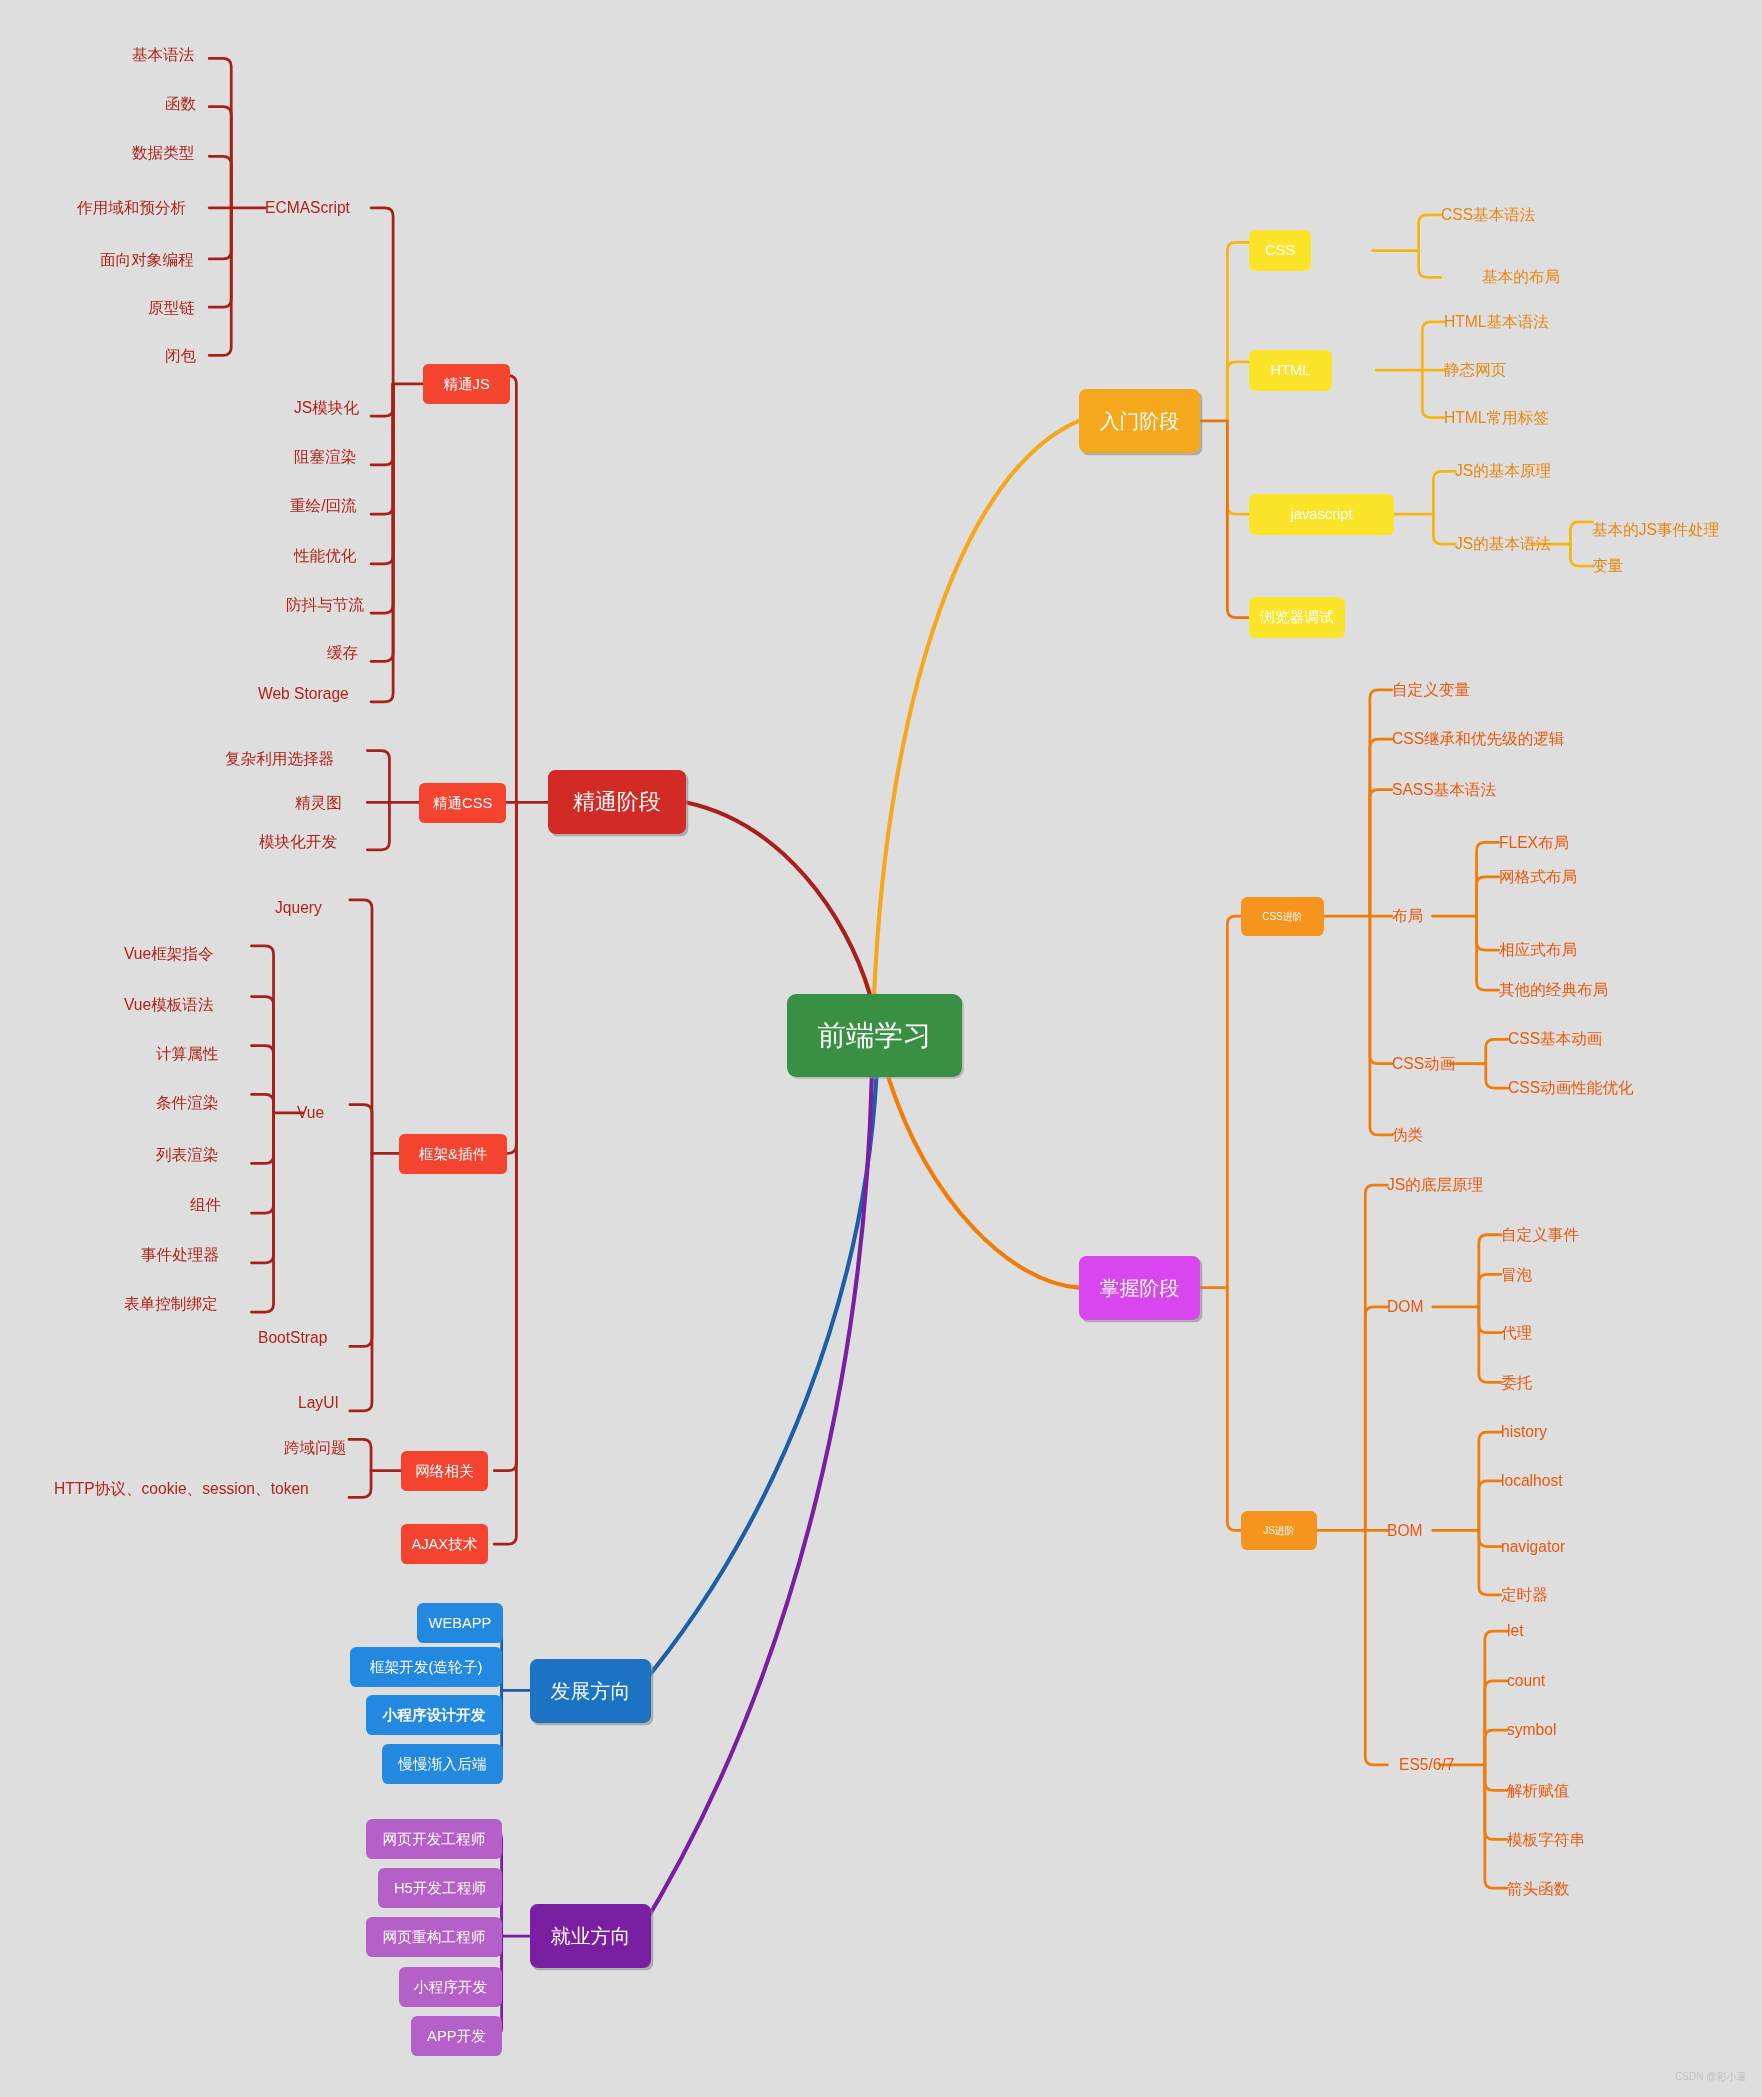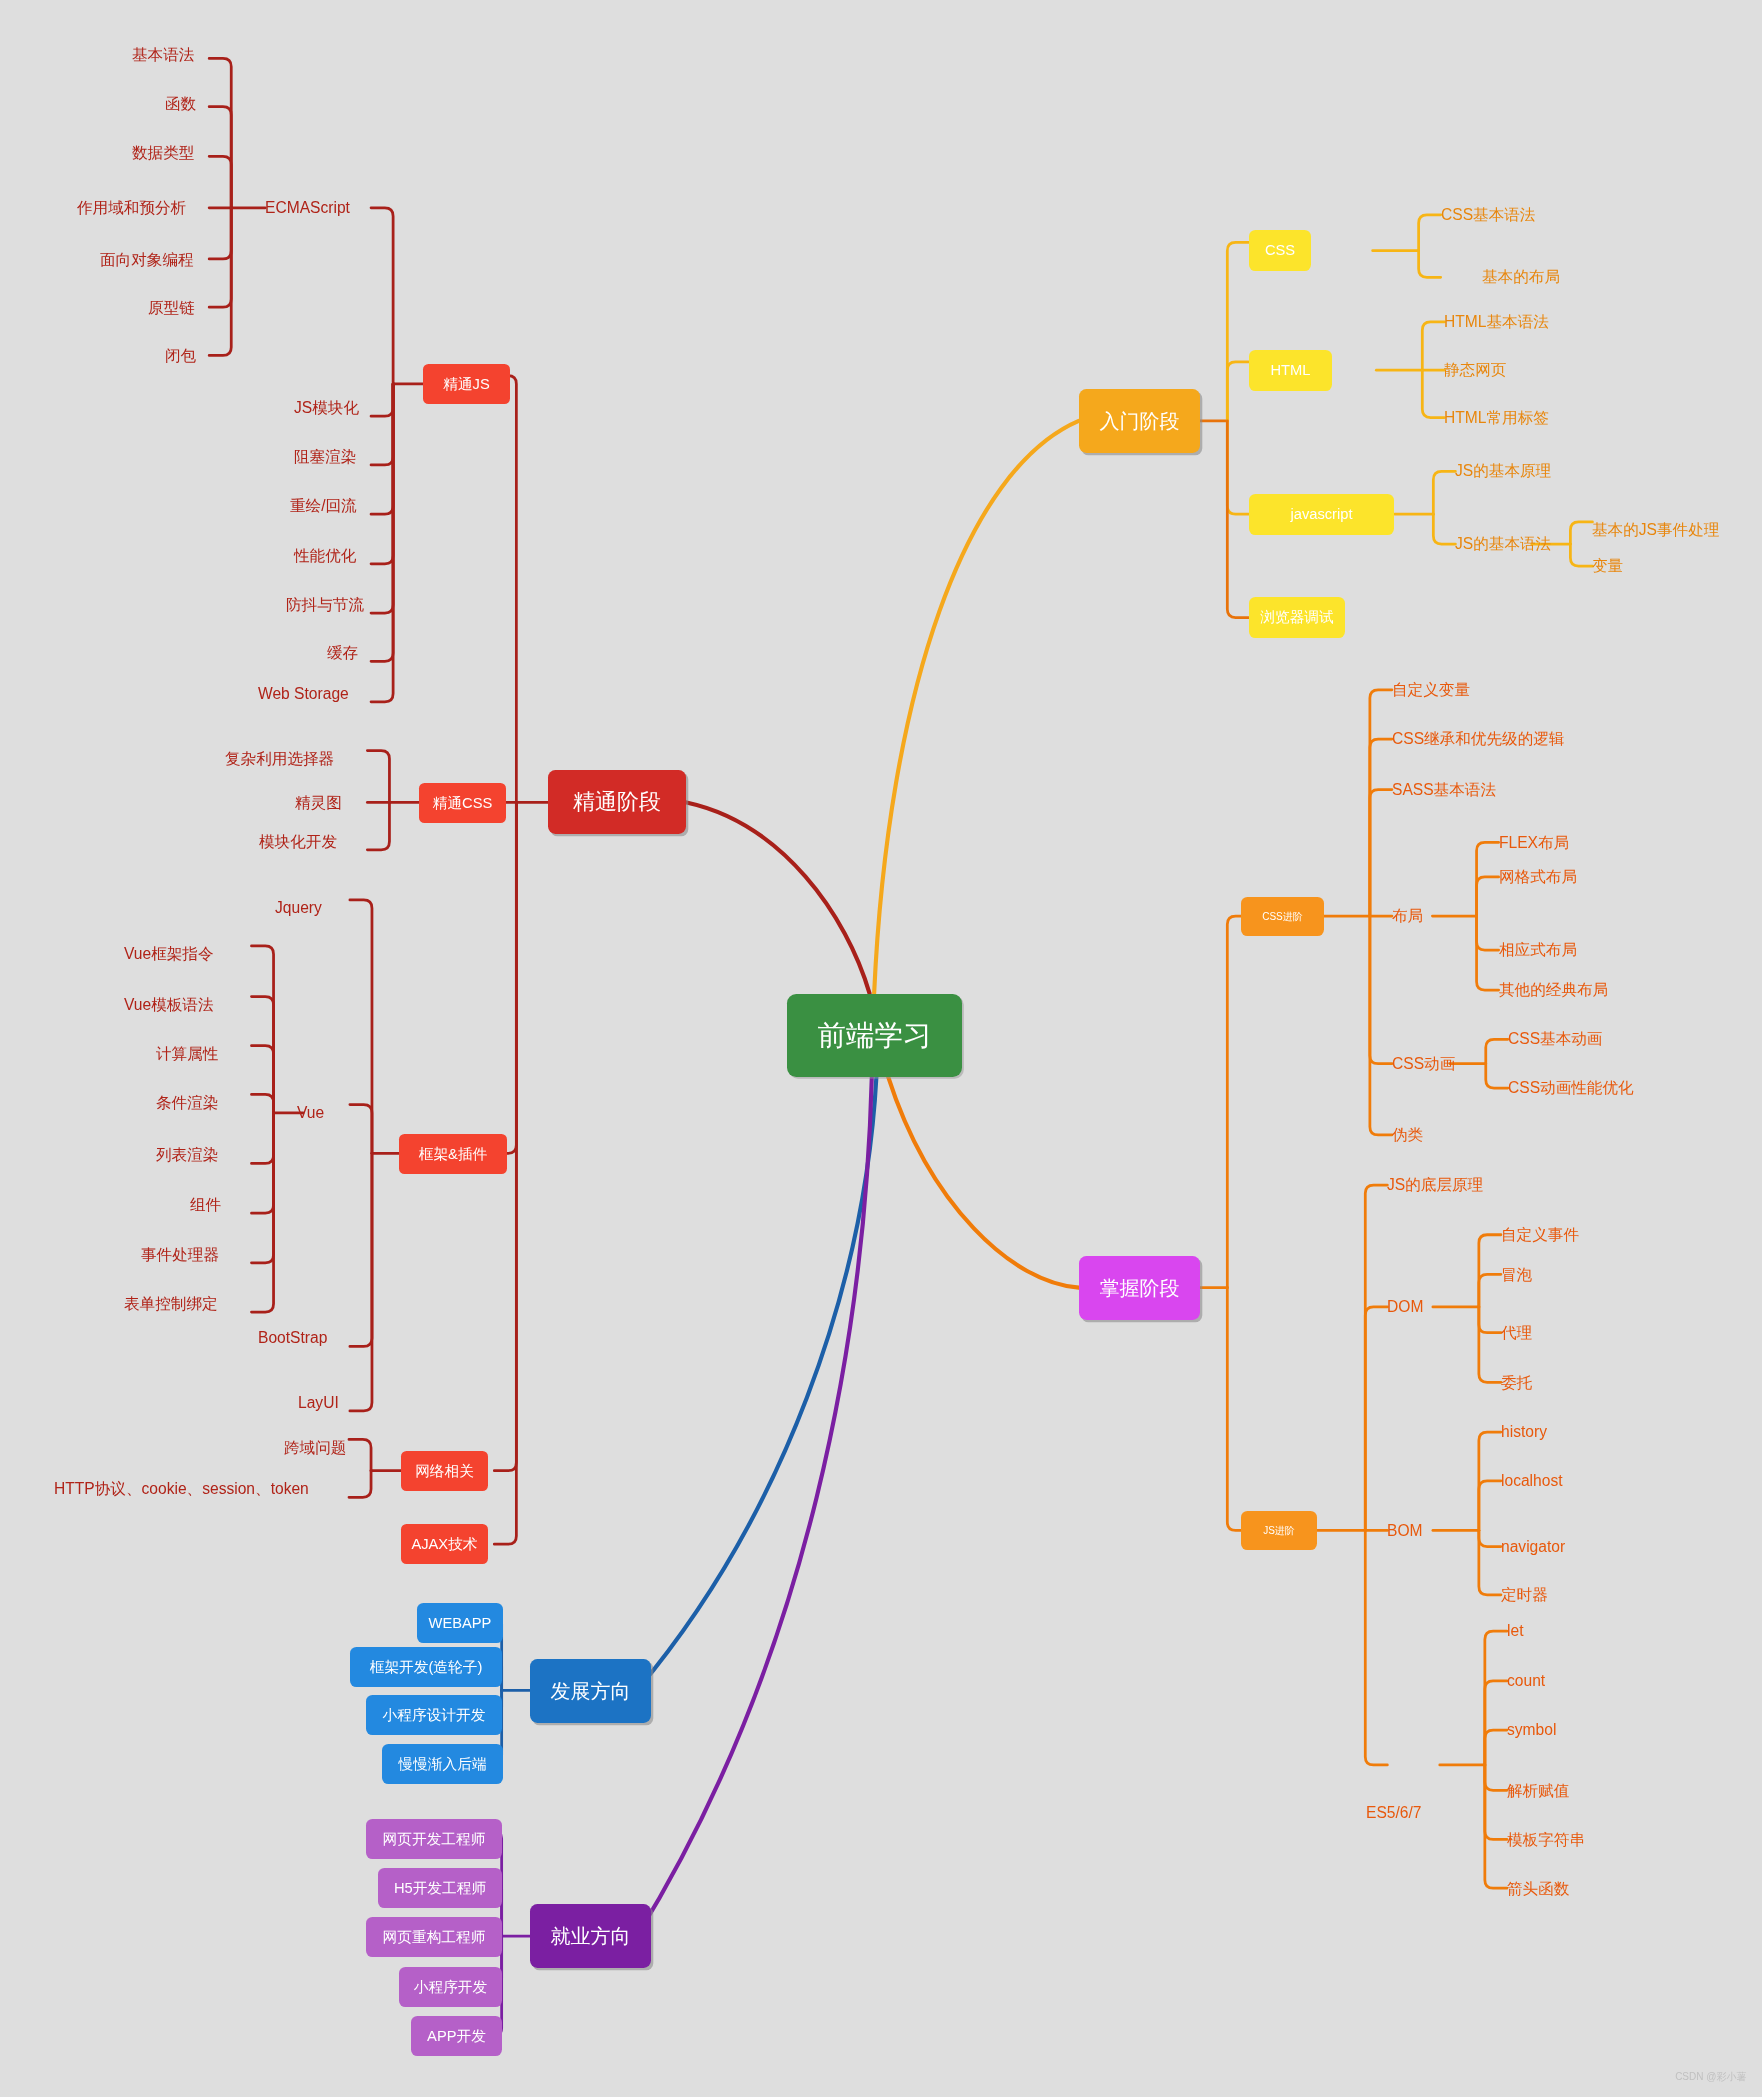--- a/index.html
+++ b/index.html
@@ -303,21 +303,21 @@
     </div>
 <div class="node leaf" style="left:1501px;top:1470px;height:22px;">
   <span>localhost</span>
     </div>
 <div class="node leaf" style="left:1501px;top:1536px;height:22px;">
   <span>navigator</span>
     </div>
 <div class="node leaf" style="left:1501px;top:1584px;height:22px;">
   <span>定时器</span>
     </div>
-<div class="node leaf" style="left:1366px;top:1754px;height:22px;margin-top:48px;">
+<div class="node leaf" style="left:1399px;top:1754px;height:22px;">
   <span>ES5/6/7</span>
     </div>
 <div class="node leaf" style="left:1507px;top:1620px;height:22px;">
   <span>let</span>
     </div>
 <div class="node leaf" style="left:1507px;top:1670px;height:22px;">
   <span>count</span>
     </div>
 <div class="node leaf" style="left:1507px;top:1719px;height:22px;">
   <span>symbol</span>
@@ -455,21 +455,21 @@
 
 <div class="node box stage-b" style="left:530px;top:1659px;width:121px;height:64px;">
   <span>发展方向</span>
 </div>
 <div class="node box chip-b" style="left:417px;top:1603px;width:86px;height:40px;">
   <span>WEBAPP</span>
     </div>
 <div class="node box chip-b" style="left:350px;top:1647px;width:152px;height:40px;">
   <span>框架开发(造轮子)</span>
     </div>
-<div class="node box chip-b" style="left:366px;top:1695px;width:136px;height:40px;">
+<div class="node box chip-b" style="left:366px;top:1695px;width:136px;height:40px;font-weight:bold;">
   <span>小程序设计开发</span>
     </div>
 <div class="node box chip-b" style="left:382px;top:1744px;width:121px;height:40px;">
   <span>慢慢渐入后端</span>
     </div>
 
 <div class="node box stage-p" style="left:530px;top:1904px;width:121px;height:64px;">
   <span>就业方向</span>
 </div>
 <div class="node box chip-p" style="left:366px;top:1819px;width:136px;height:40px;">

